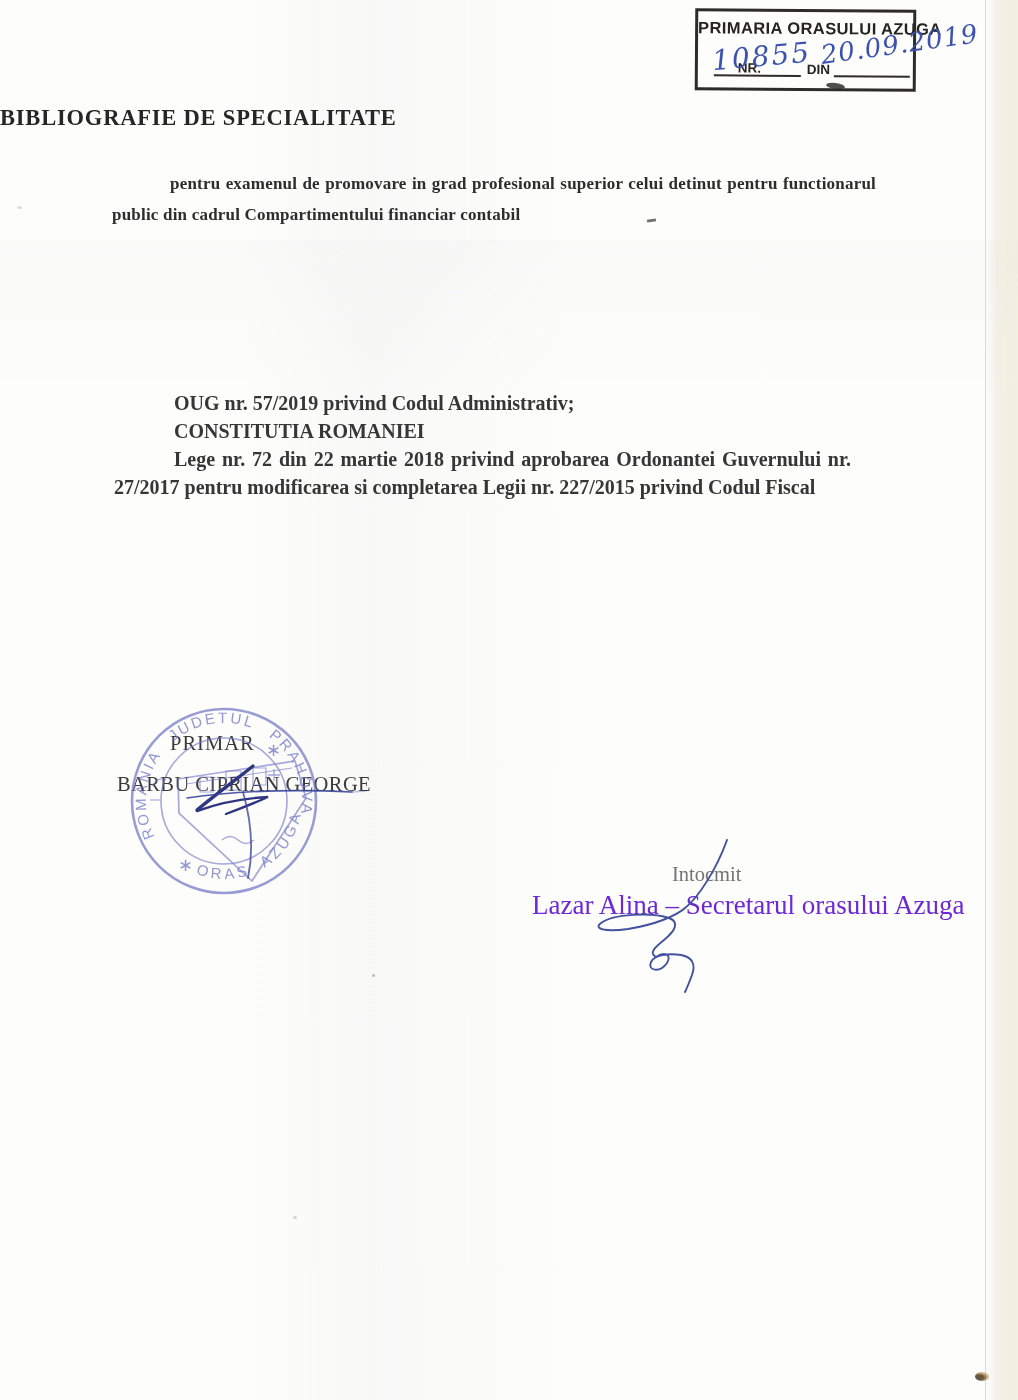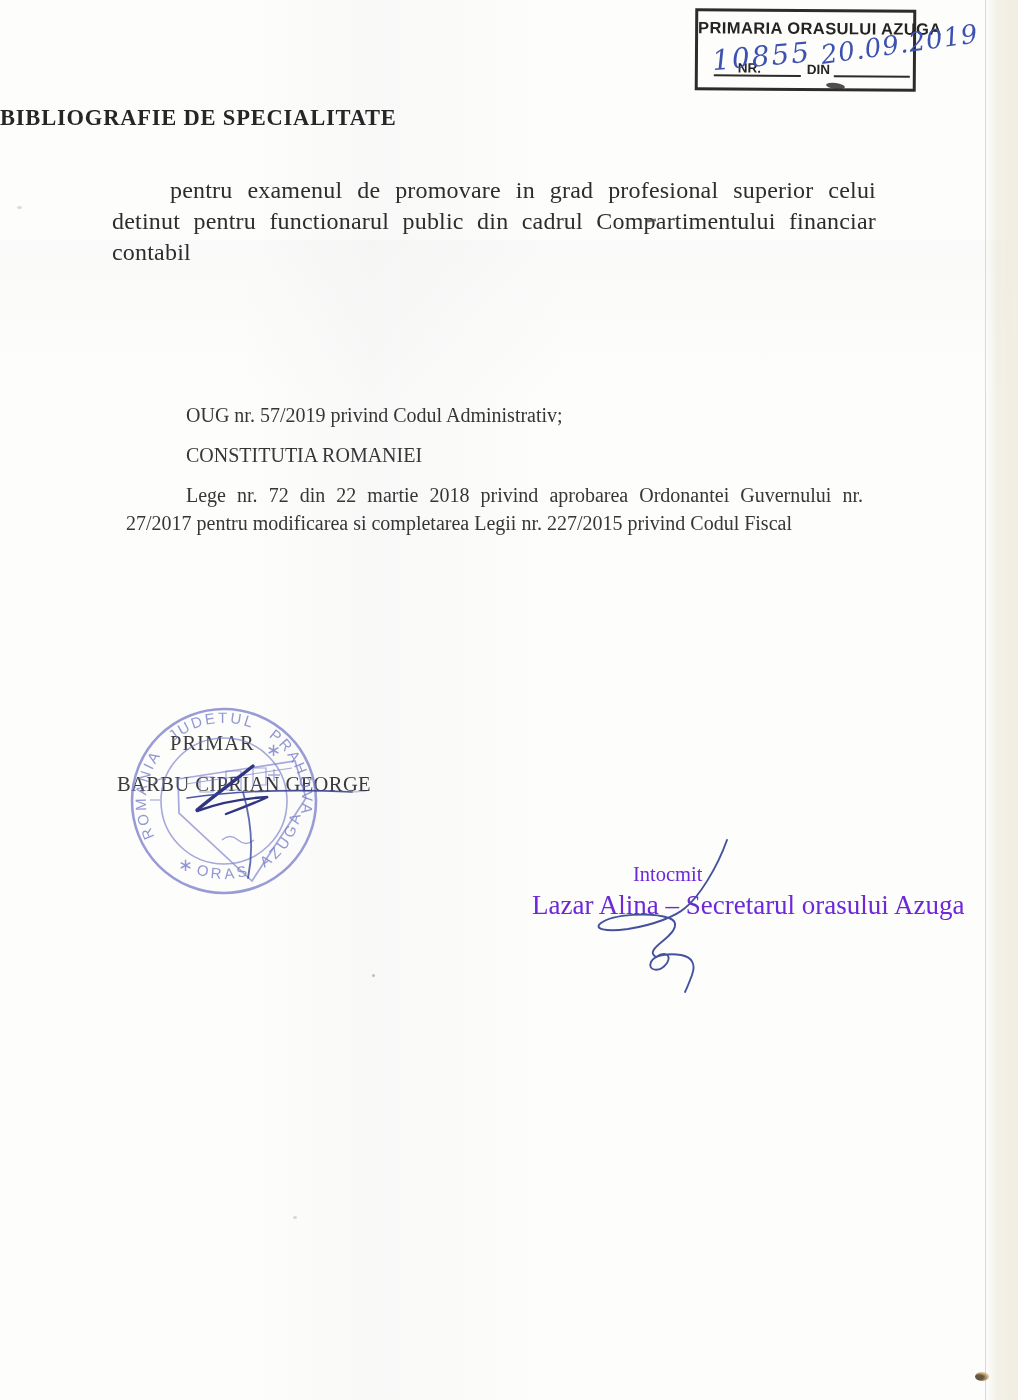--- a/index.html
+++ b/index.html
@@ -60,44 +60,44 @@
   .hand-date { left: 823px; top: 40px; font-size: 26px; letter-spacing: 1px; transform: rotate(-8deg); transform-origin: left bottom; }
 
   
   .doc-title {
     position: absolute; left: 0; top: 105px; width: 978px;
     text-align: left; font-size: 22.5px; font-weight: bold;
     letter-spacing: 0.8px; color: #262626;
   }
   .intro {
     position: absolute; left: 112px; top: 151px; width: 764px;
-    font-size: 24px; font-weight: normal; line-height: 31px;
+    font-size: 17px; font-weight: bold; line-height: 31px;
     text-align: justify; text-indent: 58px; color: #2d2d2d;
     letter-spacing: 0.2px;
   }
   .bibliography {
     position: absolute; left: 114px; top: 389px; width: 780px;
     font-size: 20px; line-height: 28px; color: #363636;
   }
-  .bibliography p { margin: 12px; text-align: justify; text-indent: 60px; }
+  .bibliography p { margin: 0; text-align: justify; text-indent: 60px; font-weight: bold; }
   .bib-2 { text-indent: 66px; }
   .bib-3 { max-width: 737px; }
 
   
   .left-role {
     position: absolute; left: 170px; top: 732px;
     font-size: 20.5px; letter-spacing: 1px; color: #3a3a3a; z-index: 3; text-align: right;
   }
   .left-name {
     position: absolute; left: 117px; top: 757px;
     font-size: 20.5px; letter-spacing: 0.4px; color: #3a3a3a; z-index: 3; margin-top: 16px;
   }
   .right-label {
-    position: absolute; left: 633px; top: 863px;
-    font-size: 20.5px; color: #6d28d9;
+    position: absolute; left: 672px; top: 863px;
+    font-size: 20.5px; color: #737373;
   }
   .right-name {
     position: absolute; left: 532px; top: 890px;
     font-size: 27px; color: #6d28d9; white-space: nowrap;
   }
 
   
   .ink-overlay { position: absolute; left: 0; top: 0; z-index: 5; pointer-events: none; }
   .arc-text {
     font-family: "Liberation Sans", "DejaVu Sans", sans-serif;

